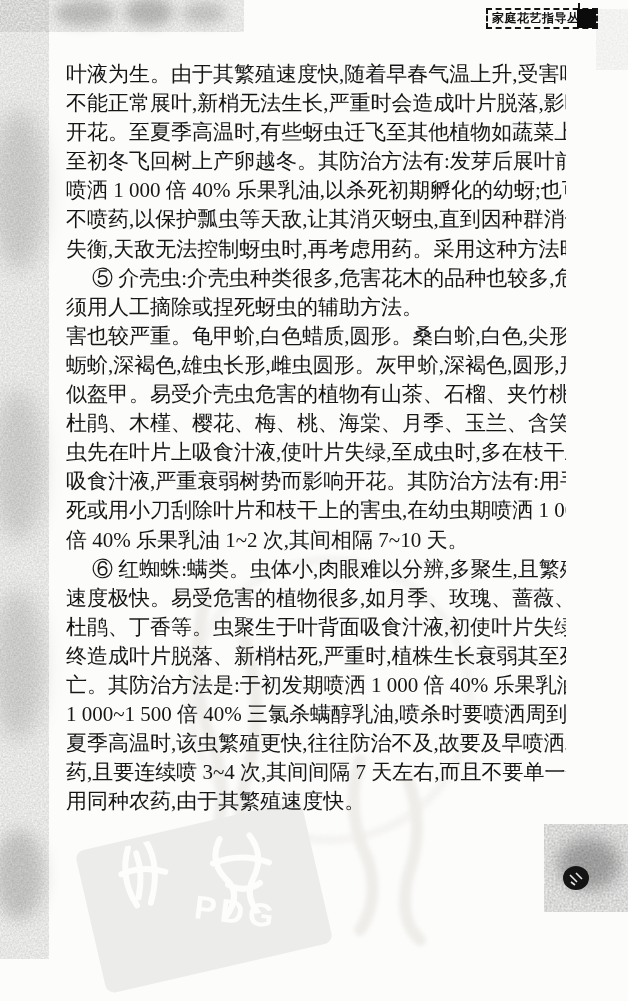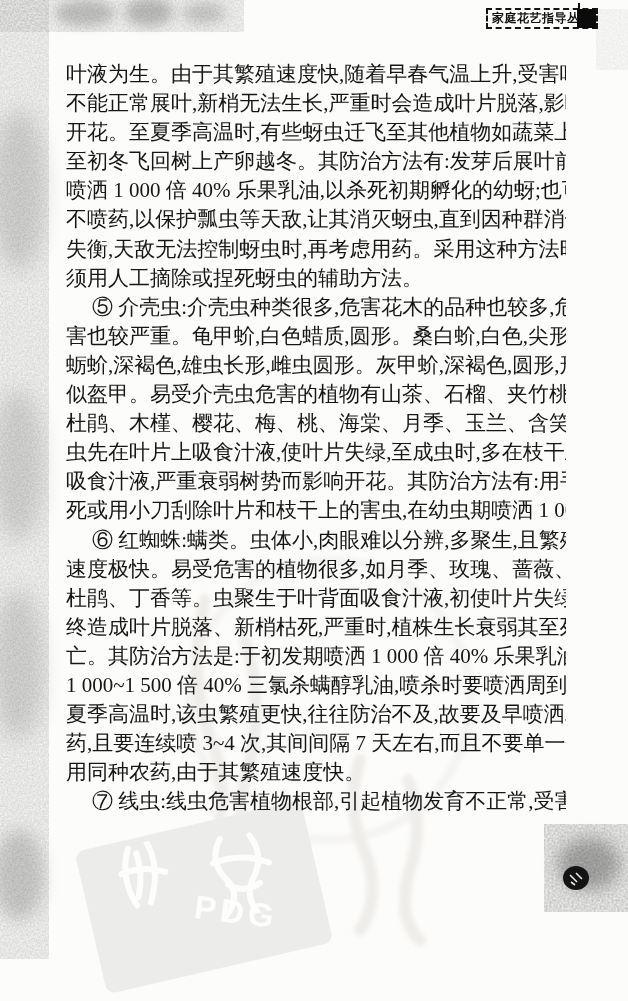--- a/index.html
+++ b/index.html
@@ -104,39 +104,39 @@
   </div>
 
   <div class="body-text">
       <div class="line">叶液为生。由于其繁殖速度快,随着早春气温上升,受害叶片</div>
       <div class="line">不能正常展叶,新梢无法生长,严重时会造成叶片脱落,影响</div>
       <div class="line">开花。至夏季高温时,有些蚜虫迁飞至其他植物如蔬菜上,直</div>
       <div class="line">至初冬飞回树上产卵越冬。其防治方法有:发芽后展叶前,可</div>
       <div class="line">喷洒 1 000 倍 40% 乐果乳油,以杀死初期孵化的幼蚜;也可先</div>
       <div class="line">不喷药,以保护瓢虫等天敌,让其消灭蚜虫,直到因种群消长</div>
       <div class="line">失衡,天敌无法控制蚜虫时,再考虑用药。采用这种方法时,尚</div>
+      <div class="line ind">⑤ 介壳虫:介壳虫种类很多,危害花木的品种也较多,危</div>
       <div class="line end">须用人工摘除或捏死蚜虫的辅助方法。</div>
-      <div class="line ind">⑤ 介壳虫:介壳虫种类很多,危害花木的品种也较多,危</div>
       <div class="line">害也较严重。龟甲蚧,白色蜡质,圆形。桑白蚧,白色,尖形。牡</div>
       <div class="line">蛎蚧,深褐色,雄虫长形,雌虫圆形。灰甲蚧,深褐色,圆形,形</div>
       <div class="line">似盔甲。易受介壳虫危害的植物有山茶、石榴、夹竹桃、丁香、</div>
       <div class="line">杜鹃、木槿、樱花、梅、桃、海棠、月季、玉兰、含笑、万年青等。幼</div>
       <div class="line">虫先在叶片上吸食汁液,使叶片失绿,至成虫时,多在枝干上</div>
       <div class="line">吸食汁液,严重衰弱树势而影响开花。其防治方法有:用手捏</div>
       <div class="line">死或用小刀刮除叶片和枝干上的害虫,在幼虫期喷洒 1 000</div>
+      <div class="line end">倍 40% 乐果乳油 1~2 次,其间相隔 7~10 天。</div>
       <div class="line ind">⑥ 红蜘蛛:螨类。虫体小,肉眼难以分辨,多聚生,且繁殖</div>
       <div class="line">速度极快。易受危害的植物很多,如月季、玫瑰、蔷薇、樱花、</div>
       <div class="line">杜鹃、丁香等。虫聚生于叶背面吸食汁液,初使叶片失绿,最</div>
       <div class="line">终造成叶片脱落、新梢枯死,严重时,植株生长衰弱其至死</div>
       <div class="line">亡。其防治方法是:于初发期喷洒 1 000 倍 40% 乐果乳油,或</div>
       <div class="line">1 000~1 500 倍 40% 三氯杀螨醇乳油,喷杀时要喷洒周到。</div>
       <div class="line">夏季高温时,该虫繁殖更快,往往防治不及,故要及早喷洒农</div>
       <div class="line">药,且要连续喷 3~4 次,其间间隔 7 天左右,而且不要单一使</div>
       <div class="line end">用同种农药,由于其繁殖速度快。</div>
-      <div class="line ind">⑦ 线虫:线虫危害植物根部,引起植物发育不正常,受害</div>
     </div>
 
   <div class="stamp">
     <svg width="200" height="95" aria-hidden="true">
       <g stroke="#fdfdfc" fill="none" stroke-width="6" stroke-linecap="round" transform="rotate(10 100 48)">
         <path d="M28 14 q-10 30 6 58 M46 8 q14 26 2 62 M20 40 q22 -8 44 0 M36 20 q6 20 0 44"></path>
         <path d="M120 10 q-12 22 4 40 q16 16 -2 38 M150 8 q14 20 2 42 q-12 20 6 40 M112 34 q28 -10 56 2 M126 56 q16 10 32 0"></path>
       </g>
     </svg>
     <div class="pdg">PDG</div>

